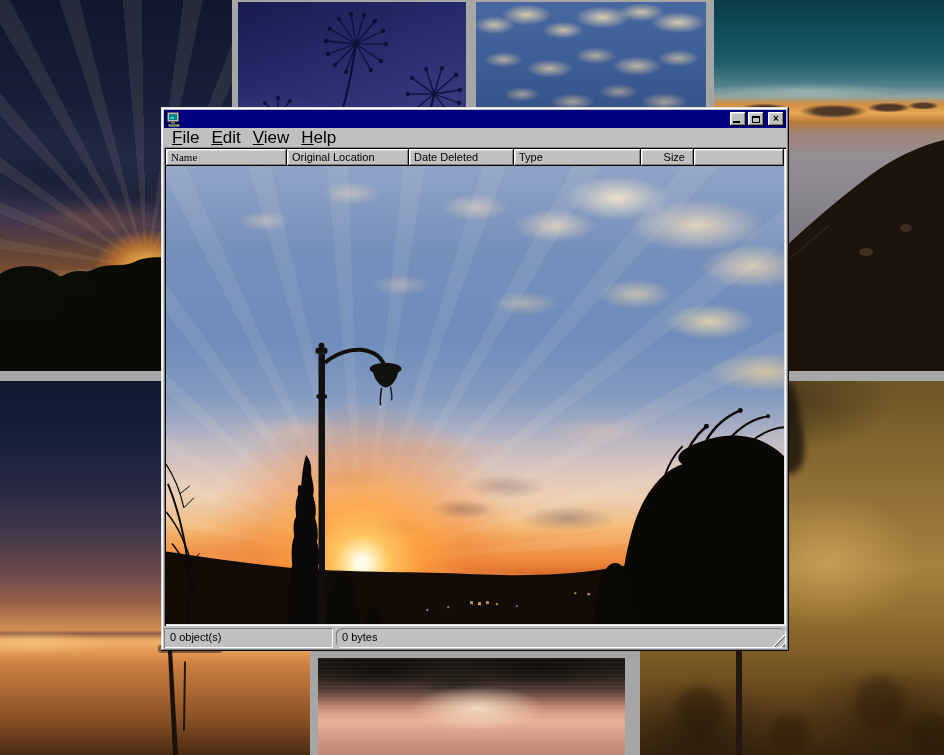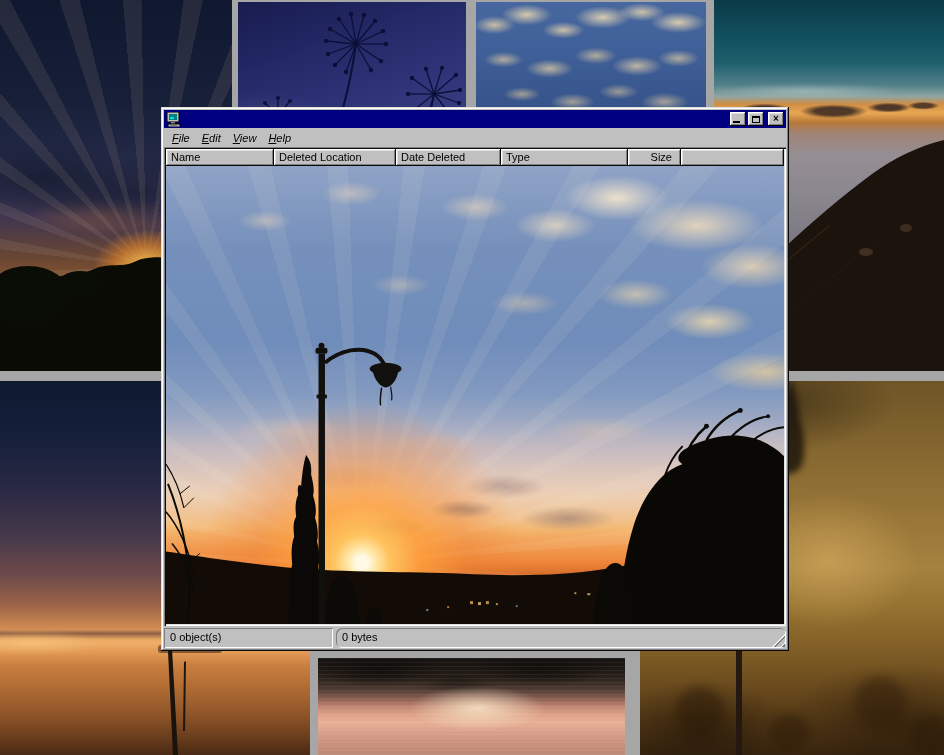--- a/index.html
+++ b/index.html
@@ -79,27 +79,27 @@
   .titleicon{width:16px;height:15px;margin-right:3px;flex:0 0 16px;}
   .titletext{color:#fff;font-size:11px;font-weight:bold;flex:1;}
   .controls{display:flex;align-items:center;gap:2px;}
   .wbtn{width:16px;height:14px;background:#c0c0c0;position:relative;
     box-shadow: inset -1px -1px #0a0a0a, inset 1px 1px #ffffff, inset -2px -2px #808080, inset 2px 2px #dfdfdf;
     display:flex;align-items:center;justify-content:center;font-size:10px;font-weight:bold;color:#000;line-height:1;}
   .btn-close{margin-left:2px;}
   .ic-min{position:absolute;left:3px;bottom:3px;width:7px;height:2px;background:#000;}
   .ic-max{width:8px;height:7px;border:1px solid #000;border-top-width:2px;}
   .menubar{height:19px;flex:0 0 19px;display:flex;align-items:center;padding-left:2px;}
-  .menuitem{font-size:11px;color:#000;padding:2px 6px;font-style:italic;}
+  .menuitem{font-size:17px;color:#000;padding:2px 6px;}
   .client{flex:1;min-height:0;display:flex;flex-direction:column;background:#c0c0c0;padding:2px;
     box-shadow: inset 1px 1px #808080, inset 2px 2px #0a0a0a, inset -1px -1px #ffffff, inset -2px -2px #dfdfdf;}
   .header-row{height:17px;flex:0 0 17px;display:flex;}
   .hcell{height:17px;background:#c0c0c0;font-size:11px;color:#000;padding:2px 4px 0 5px;white-space:nowrap;overflow:hidden;
     box-shadow: inset -1px -1px #0a0a0a, inset 1px 1px #ffffff, inset -2px -2px #808080, inset 2px 2px #dfdfdf;}
-  .hc0{width:108px;} .hc1{width:122px;} .hc2{width:105px;} .hc3{width:127px;}
+  .hc0{width:121px;font-family:Liberation Serif, serif;} .hc1{width:122px;} .hc2{width:105px;} .hc3{width:127px;}
   .hc4{width:53px;text-align:right;padding-right:9px;} .hc5{flex:1;}
   .photo{flex:1;position:relative;overflow:hidden;
     background:
       radial-gradient(circle at 31.7% 86.6%, #fffdf2 0 5px, #ffeaae 13px, #ffc35e 28px, rgba(255,160,60,.78) 58px, rgba(240,130,50,.38) 105px, rgba(240,130,50,0) 160px),
       repeating-conic-gradient(from 300deg at 31.7% 86.6%, rgba(255,242,220,.08) 0 3deg, rgba(255,242,220,0) 3deg 11deg),
       radial-gradient(40px 12px at 48% 75%, rgba(90,80,95,.55), rgba(90,80,95,0) 80%),
       radial-gradient(55px 14px at 35% 79%, rgba(100,85,95,.5), rgba(100,85,95,0) 80%),
       radial-gradient(60px 16px at 65% 77%, rgba(110,92,100,.45), rgba(110,92,100,0) 80%),
       radial-gradient(50px 16px at 55% 70%, rgba(150,122,118,.55), rgba(150,122,118,0) 80%),
       radial-gradient(60px 24px at 88% 34%, rgba(238,217,174,.85), rgba(238,217,174,0) 75%),
@@ -283,21 +283,21 @@
     <div class="menubar">
       <span class="menuitem"><u>F</u>ile</span>
       <span class="menuitem"><u>E</u>dit</span>
       <span class="menuitem"><u>V</u>iew</span>
       <span class="menuitem"><u>H</u>elp</span>
     </div>
 
     <div class="client">
       <div class="header-row">
         <div class="hcell hc0">Name</div>
-        <div class="hcell hc1">Deleted Location</div>
+        <div class="hcell hc1">Original Location</div>
         <div class="hcell hc2">Date Deleted</div>
         <div class="hcell hc3">Type</div>
         <div class="hcell hc4">Size</div>
         <div class="hcell hc5"></div>
       </div>
 
       <div class="photo">
         <svg viewBox="0 0 622 461" preserveAspectRatio="none">
 
           <path d="M0,388 C40,394 80,400 130,405 C200,410 250,408 310,411 C360,413 400,412 440,406 C480,400 540,386 580,375 C600,371 612,369 622,367 L622,461 L0,461 Z" fill="#120b06"></path>

